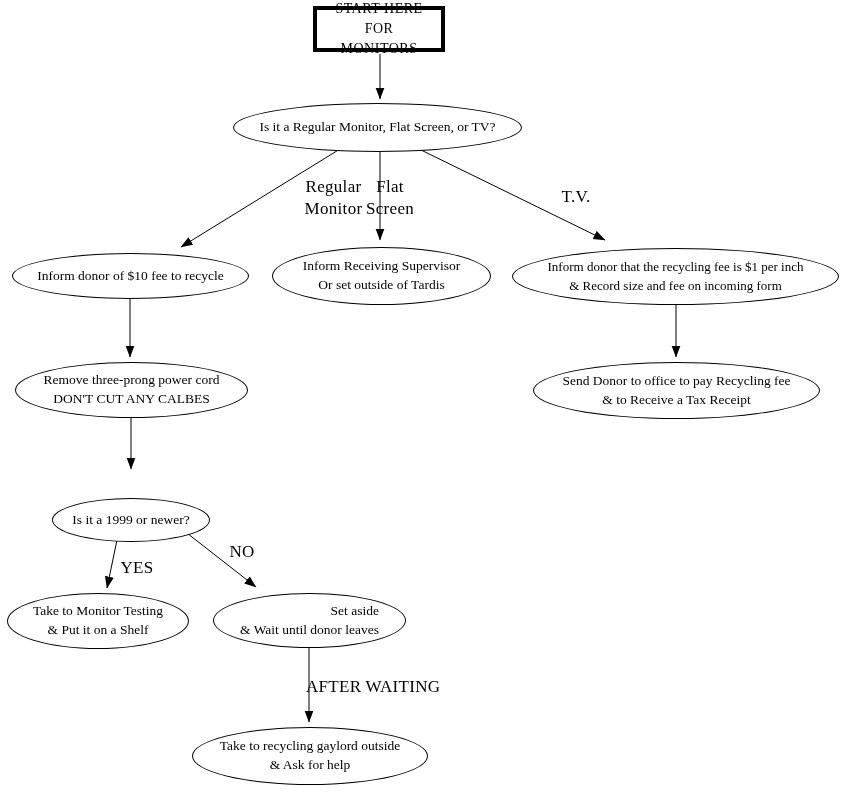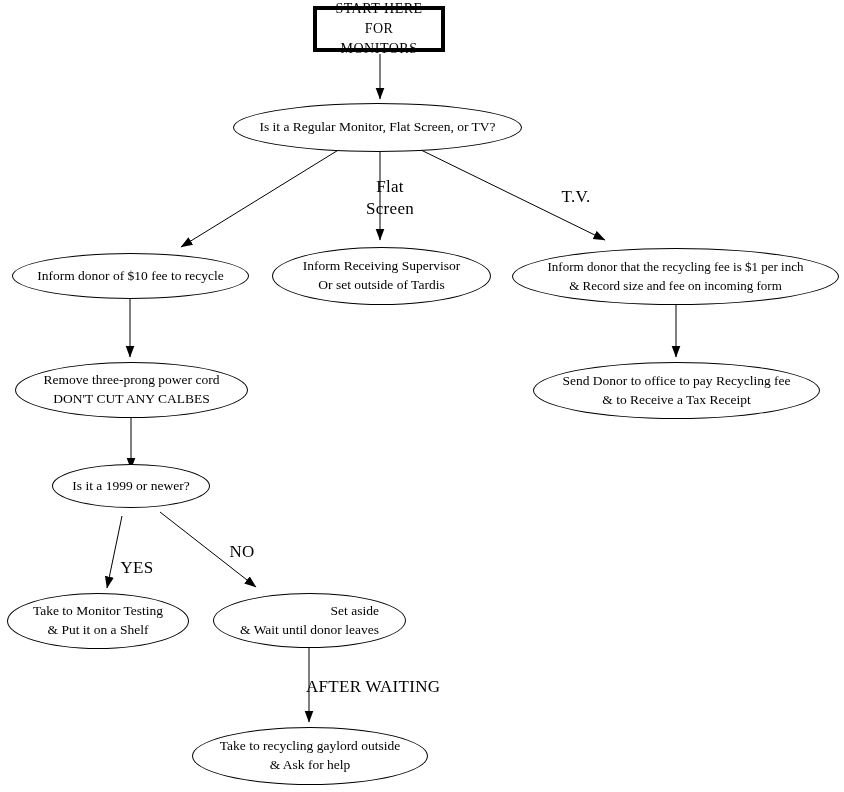--- a/index.html
+++ b/index.html
@@ -50,21 +50,21 @@
     letter-spacing: 0.3px;
   }
   
   #n-start      { left: 313px; top: 6px;   width: 132px; height: 46px; }
   #n-qtype      { left: 233px; top: 103px; width: 289px; height: 49px; }
   #n-fee10      { left: 12px;  top: 253px; width: 237px; height: 46px; }
   #n-supervisor { left: 272px; top: 247px; width: 219px; height: 58px; }
   #n-tvfee      { left: 512px; top: 248px; width: 327px; height: 57px; font-size: 13px; }
   #n-senddonor  { left: 533px; top: 362px; width: 287px; height: 57px; }
   #n-removecord { left: 15px;  top: 362px; width: 233px; height: 56px; }
-  #n-q1999      { left: 52px;  top: 464px; width: 158px; height: 44px; }
+  #n-q1999      { left: 52px;  top: 498px; width: 158px; height: 44px; }
   #n-testing    { left: 7px;   top: 593px; width: 182px; height: 56px; }
   #n-setaside   { left: 213px; top: 593px; width: 193px; height: 55px; text-align: right; }
   #n-gaylord    { left: 192px; top: 727px; width: 236px; height: 58px; }
   
   #l-regular { left: 295px; top: 176px; width: 77px; }
   #l-flat    { left: 363px; top: 176px; width: 54px; }
   #l-tv      { left: 553px; top: 186px; width: 46px; }
   #l-yes     { left: 115px; top: 541px; width: 44px; margin-top: 16px; }
   #l-no      { left: 223px; top: 541px; width: 38px; }
   #l-after   { left: 306px; top: 676px; width: 160px; text-align: left; }
@@ -115,20 +115,22 @@
 
   <div class="node ellipse" id="n-testing">Take to Monitor Testing
 &amp; Put it on a Shelf</div>
 
   <div class="node ellipse" id="n-setaside">Set aside
 &amp; Wait until donor leaves</div>
 
   <div class="node ellipse" id="n-gaylord">Take to recycling gaylord outside
 &amp; Ask for help</div>
 
+  <div class="edge-label" id="l-regular">Regular
+Monitor</div>
   <div class="edge-label" id="l-flat">Flat
 Screen</div>
   <div class="edge-label" id="l-tv">T.V.</div>
   <div class="edge-label" id="l-yes">YES</div>
   <div class="edge-label" id="l-no">NO</div>
   <div class="edge-label" id="l-after">AFTER WAITING</div>
 
 </div>
 
 </body></html>

